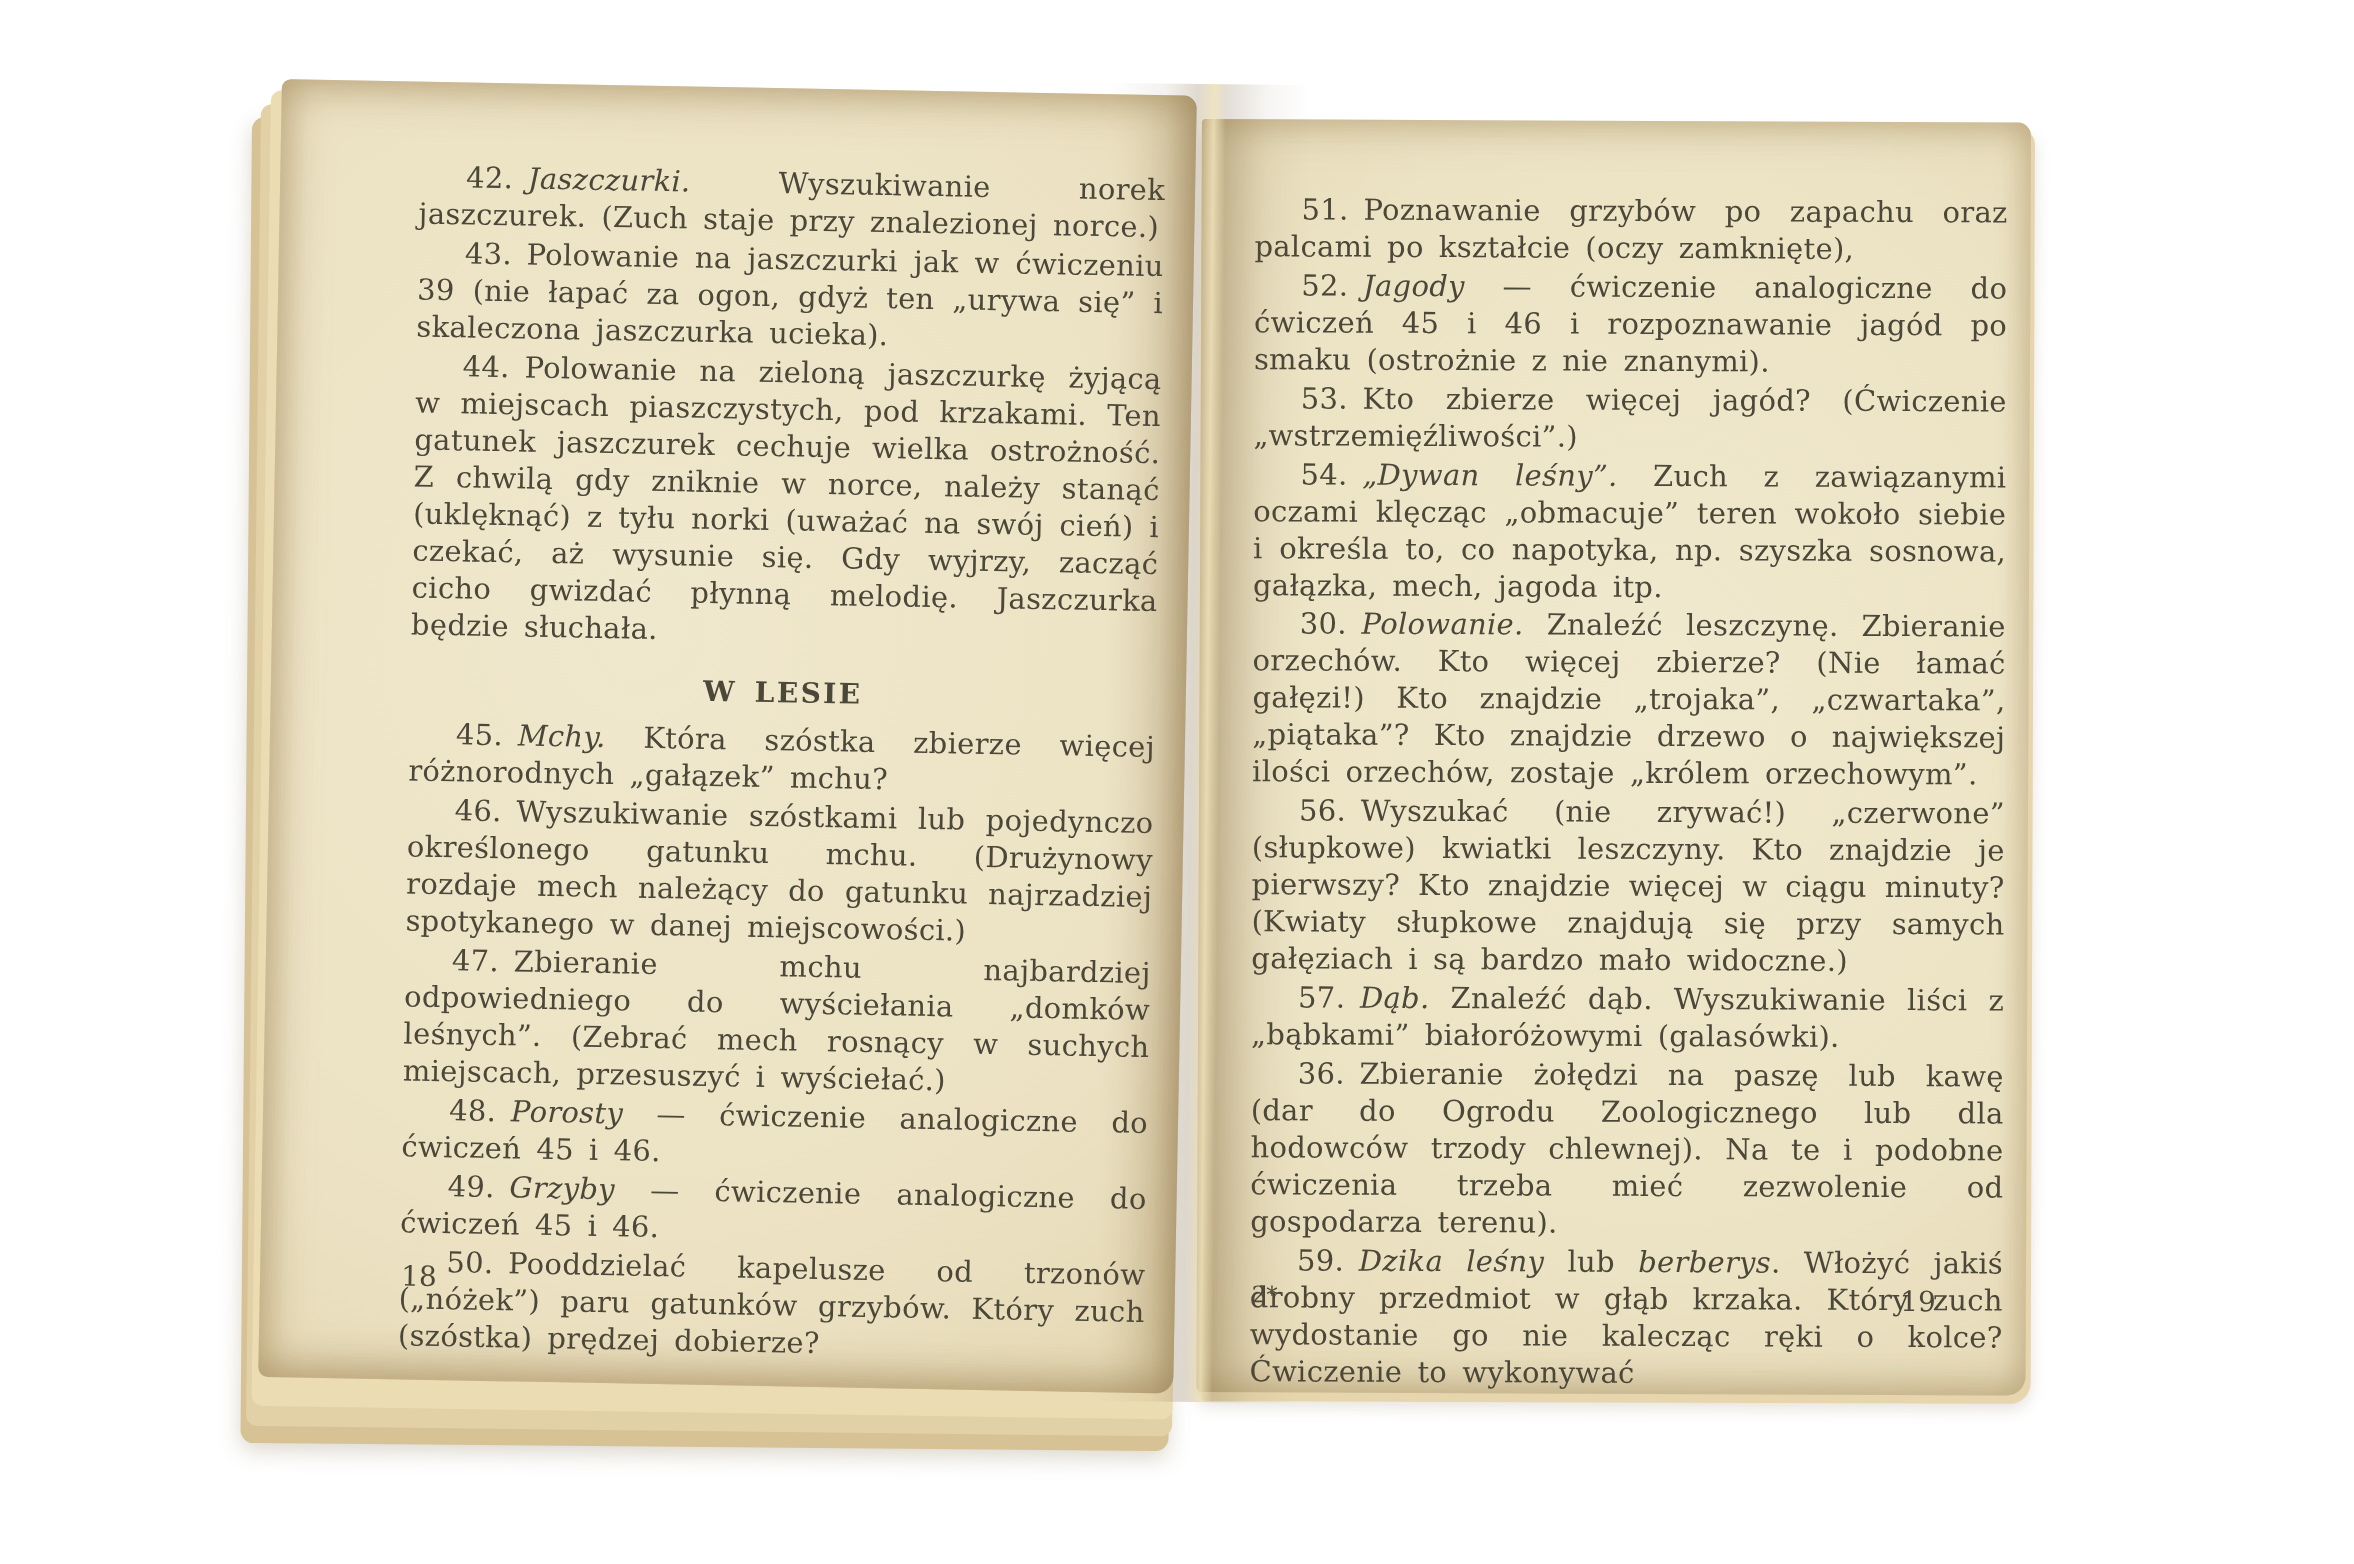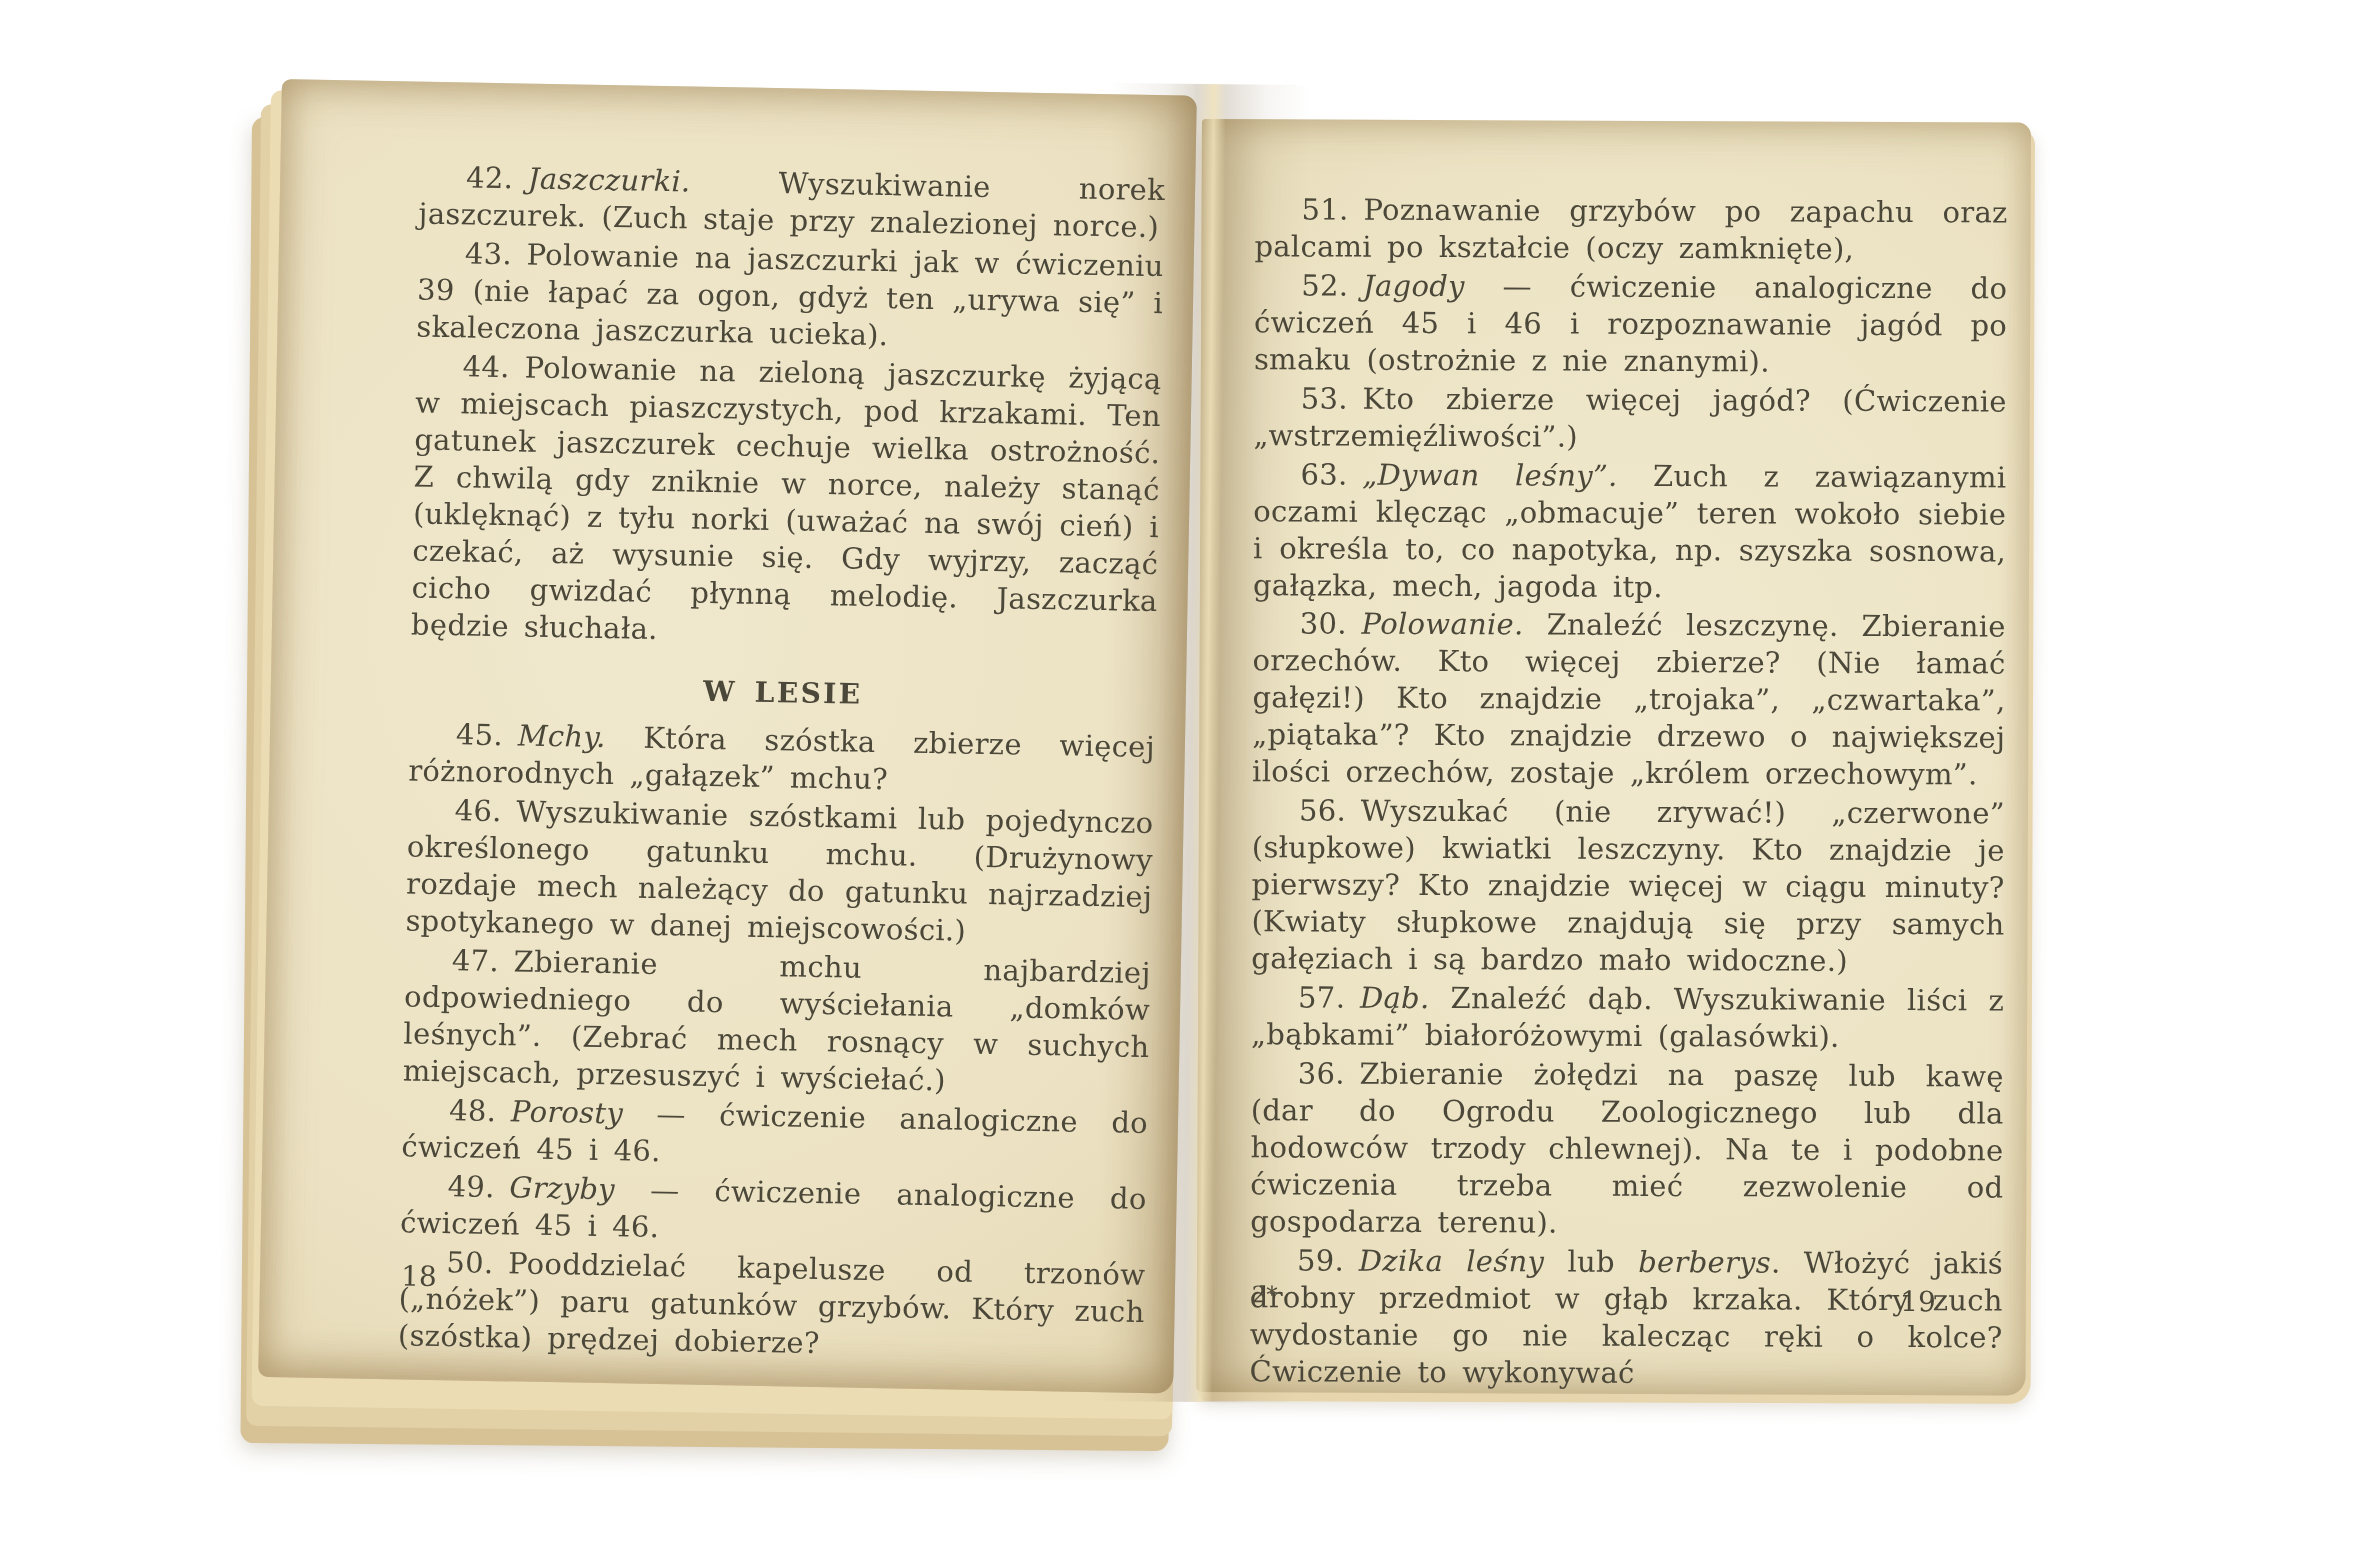--- a/index.html
+++ b/index.html
@@ -75,21 +75,21 @@
     </div>
     <div class="pageno">18</div>
   </div>
 
   <div class="page page-right">
     <div class="textcol">
       <div id="rightItems">
           <p class="para"><span>51. </span><span>Poznawanie grzybów po zapachu oraz palcami po kształcie (oczy zamknięte),</span></p>
           <p class="para"><span>52. </span><span class="it">Jagody</span><span> — ćwiczenie analogiczne do ćwiczeń 45 i 46 i rozpoznawanie jagód po smaku (ostrożnie z nie znanymi).</span></p>
           <p class="para"><span>53. </span><span>Kto zbierze więcej jagód? (Ćwiczenie „wstrzemięźliwości”.)</span></p>
-          <p class="para"><span>63. </span><span class="it">„Dywan leśny”.</span><span> Zuch z zawiązanymi oczami klęcząc „obmacuje” teren wokoło siebie i określa to, co napotyka, np. szyszka sosnowa, gałązka, mech, jagoda itp.</span></p>
+          <p class="para"><span>54. </span><span class="it">„Dywan leśny”.</span><span> Zuch z zawiązanymi oczami klęcząc „obmacuje” teren wokoło siebie i określa to, co napotyka, np. szyszka sosnowa, gałązka, mech, jagoda itp.</span></p>
           <p class="para"><span>30. </span><span class="it">Polowanie.</span><span> Znaleźć leszczynę. Zbieranie orzechów. Kto więcej zbierze? (Nie łamać gałęzi!) Kto znajdzie „trojaka”, „czwartaka”, „piątaka”? Kto znajdzie drzewo o największej ilości orzechów, zostaje „królem orzechowym”.</span></p>
           <p class="para"><span>56. </span><span>Wyszukać (nie zrywać!) „czerwone” (słupkowe) kwiatki leszczyny. Kto znajdzie je pierwszy? Kto znajdzie więcej w ciągu minuty? (Kwiaty słupkowe znajdują się przy samych gałęziach i są bardzo mało widoczne.)</span></p>
           <p class="para"><span>57. </span><span class="it">Dąb.</span><span> Znaleźć dąb. Wyszukiwanie liści z „bąbkami” białoróżowymi (galasówki).</span></p>
           <p class="para"><span>36. </span><span>Zbieranie żołędzi na paszę lub kawę (dar do Ogrodu Zoologicznego lub dla hodowców trzody chlewnej). Na te i podobne ćwiczenia trzeba mieć zezwolenie od gospodarza terenu).</span></p>
           <p class="para"><span>59. </span><span class="it">Dzika leśny</span><span> lub </span><span class="it">berberys</span><span>. Włożyć jakiś drobny przedmiot w głąb krzaka. Który zuch wydostanie go nie kalecząc ręki o kolce? Ćwiczenie to wykonywać</span></p>
         </div>
     </div>
     <div class="sig">2*</div>
     <div class="pageno pageno-r">19</div>
   </div>

